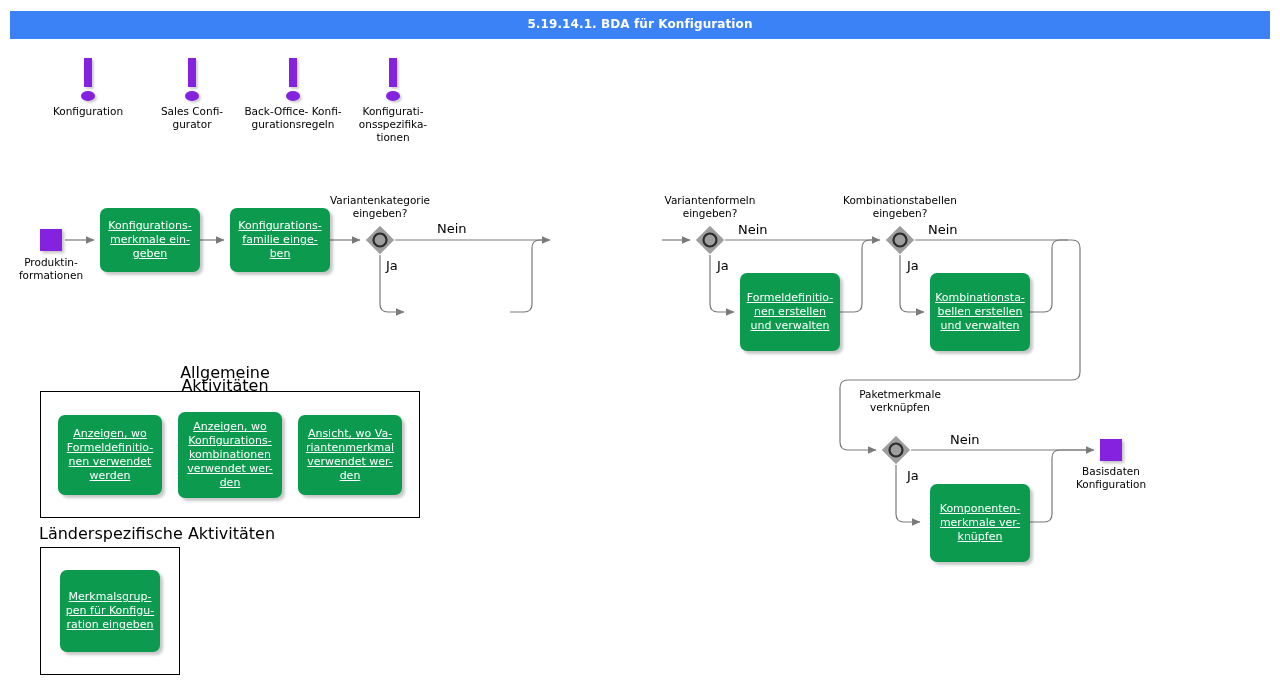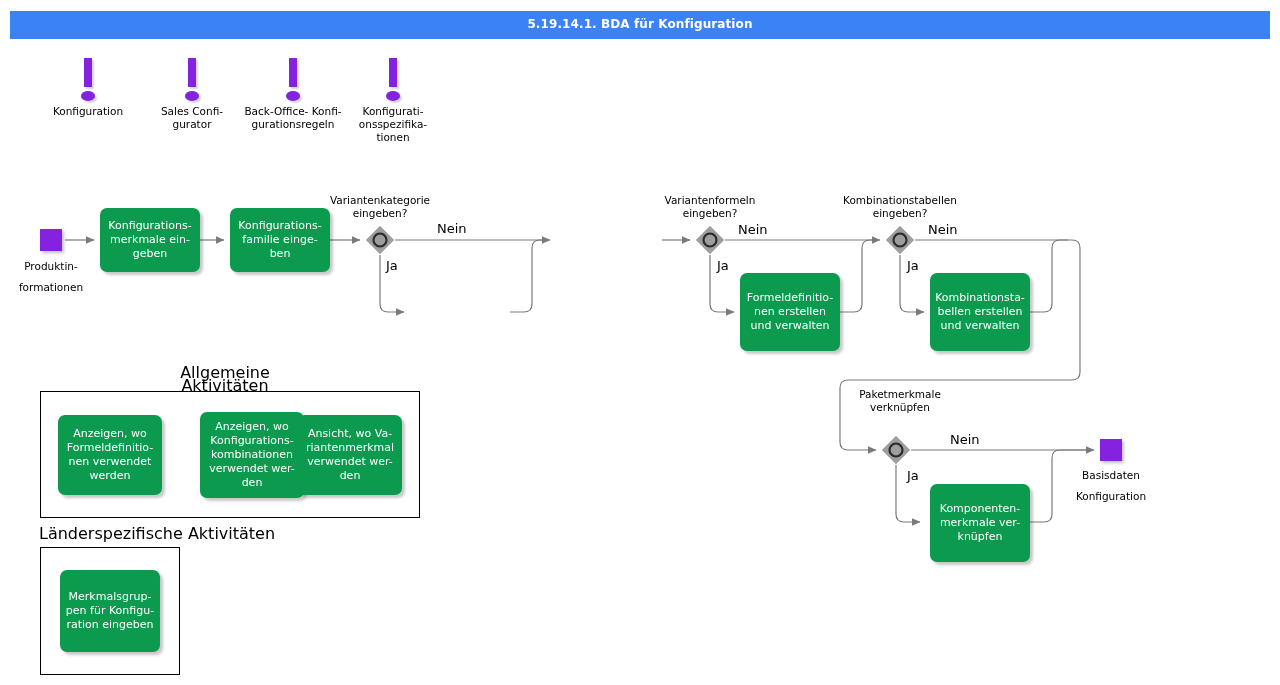--- a/index.html
+++ b/index.html
@@ -62,35 +62,36 @@
     color: #ffffff;
     font-size: 11px;
     line-height: 14px;
     text-align: center;
     display: flex;
     align-items: center;
     justify-content: center;
     box-sizing: border-box;
     padding: 2px 4px;
     font-family: "DejaVu Sans", sans-serif;
+    text-decoration: underline;
   }
   .task span { display: block; width: 100%; }
 
   
   .dataobj {
     position: absolute;
     width: 22px;
     height: 22px;
     background: #8522E0;
     box-shadow: 2px 2px 3px rgba(0,0,0,0.25);
   }
   .dataobj-label {
     position: absolute;
     font-size: 10.5px;
-    line-height: 21px;
+    line-height: 13px;
     color: #000000;
     text-align: center;
     white-space: pre-line;
     font-family: "DejaVu Sans", sans-serif;
   }
 
   
   .gateway {
     position: absolute;
     width: 30px;
@@ -327,21 +328,21 @@
   <div class="group-title" style="left:170px; top:366px; width:110px;">Allgemeine
 Aktivitäten</div>
   <div class="group-box" style="left:40px; top:391px; width:380px; height:127px;"></div>
 
   <div class="task" style="left:58px; top:415px; width:104px; height:80px;">
     <span>Anzeigen, wo
 Formeldefinitio-
 nen verwendet
 werden</span>
   </div>
-  <div class="task" style="left:178px; top:412px; width:104px; height:86px;margin-left:22px;">
+  <div class="task" style="left:178px; top:412px; width:104px; height:86px;">
     <span>Anzeigen, wo
 Konfigurations-
 kombinationen
 verwendet wer-
 den</span>
   </div>
   <div class="task" style="left:298px; top:415px; width:104px; height:80px;">
     <span>Ansicht, wo Va-
 riantenmerkmal
 verwendet wer-

